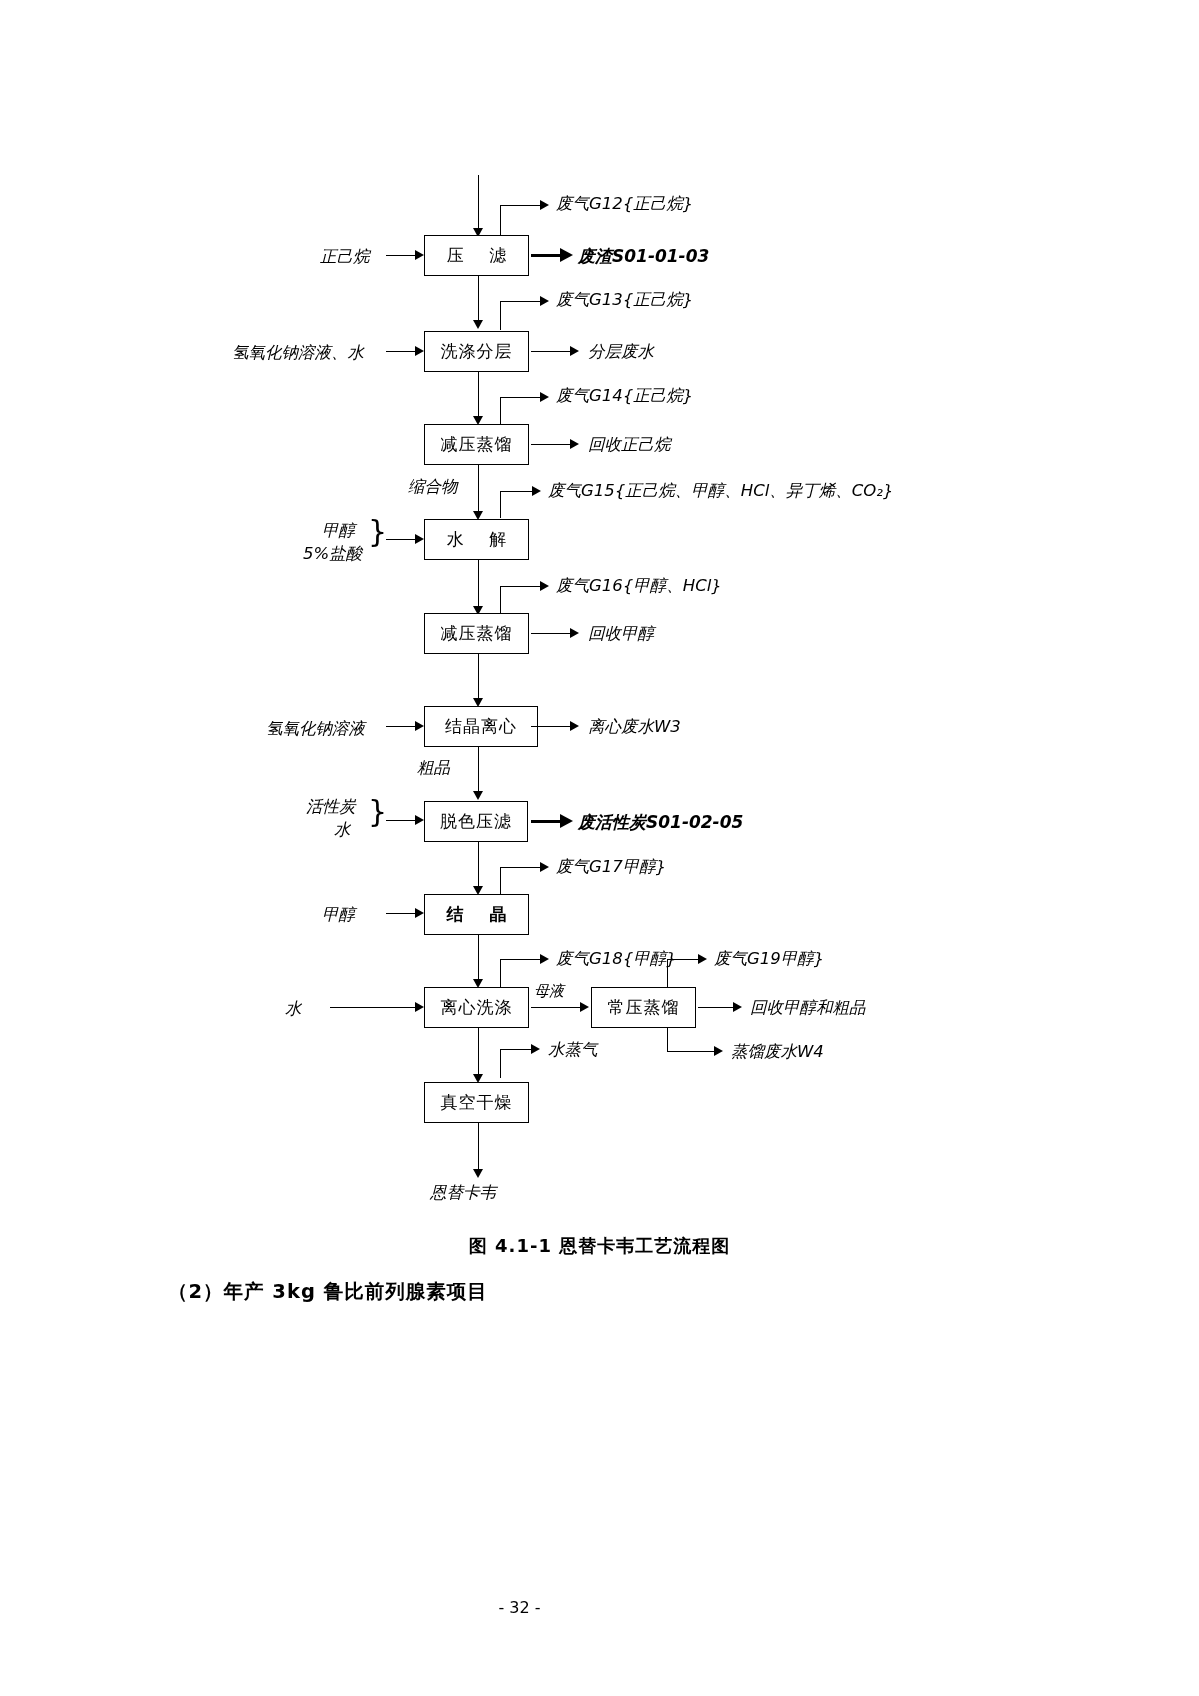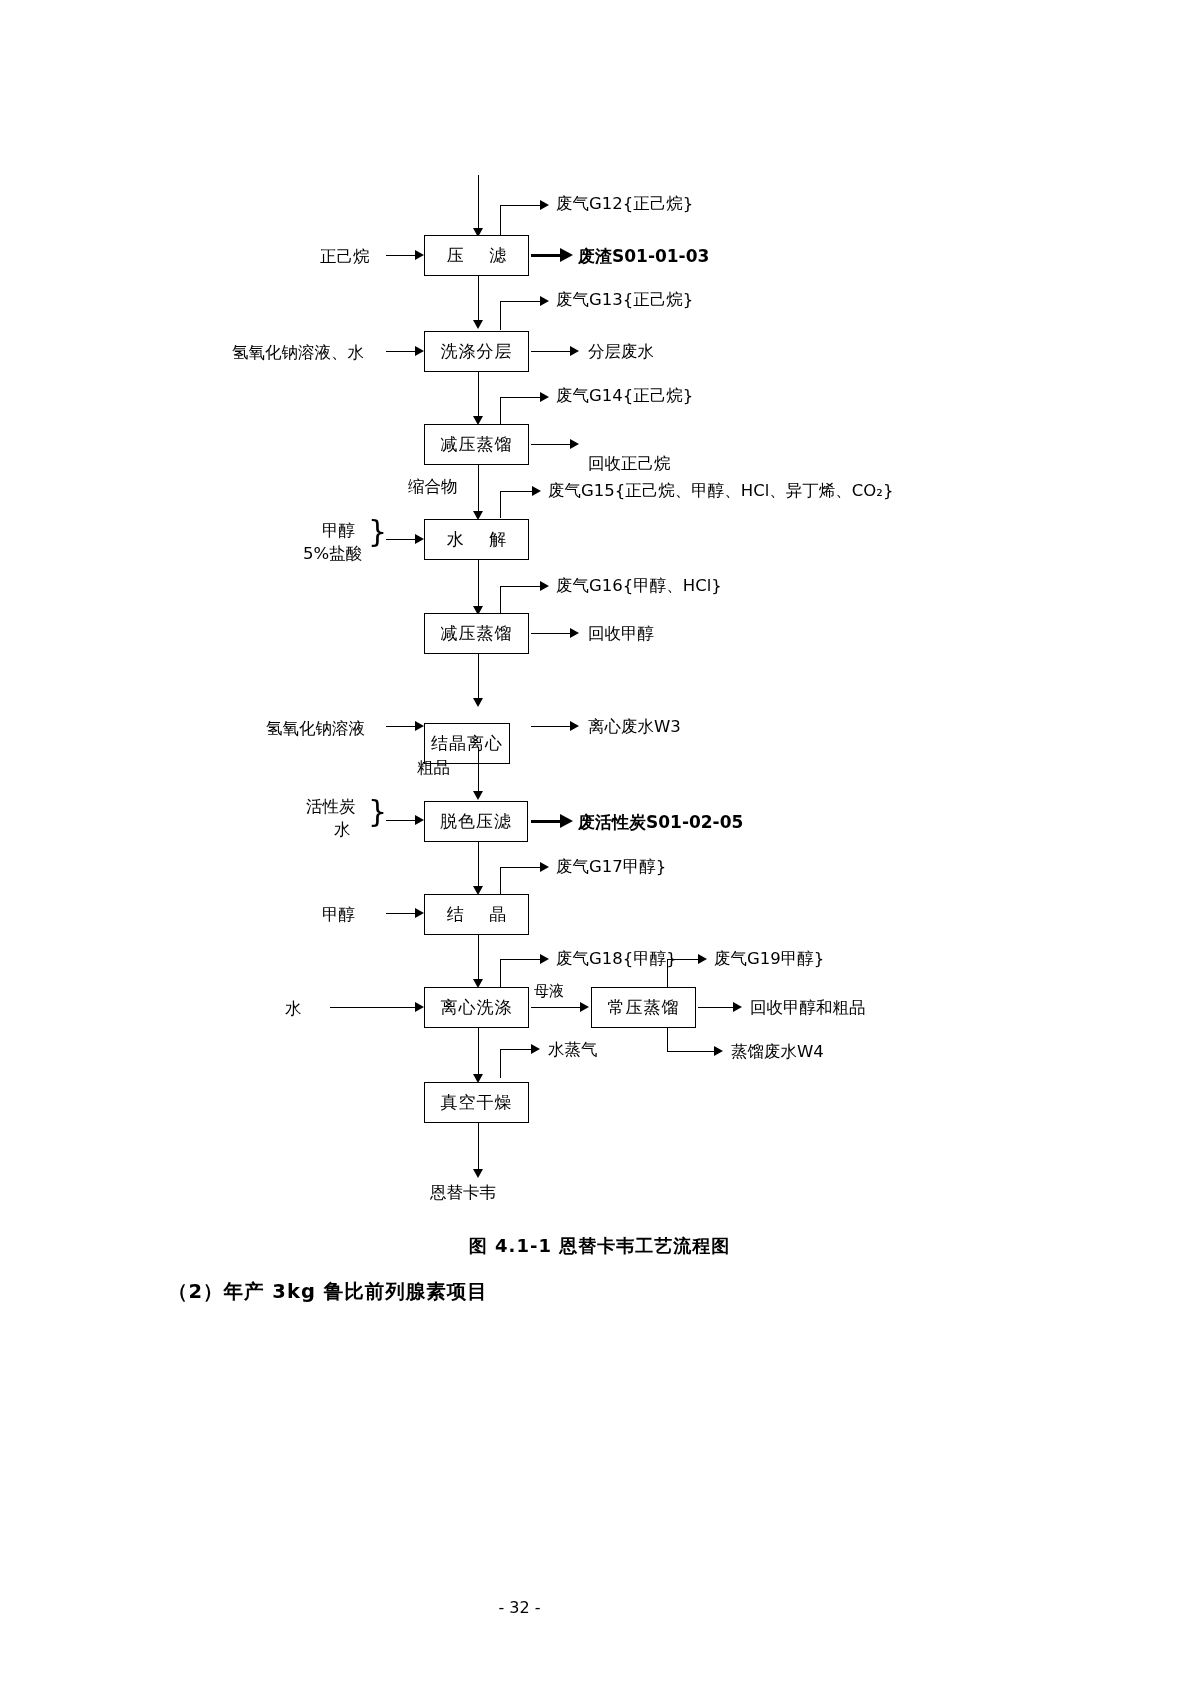--- a/index.html
+++ b/index.html
@@ -43,20 +43,21 @@
   .box.wide-space {
     letter-spacing: 10px;
     text-indent: 10px;
   }
   .lbl {
     position: absolute;
     font-size: 16.5px;
     font-family: "DejaVu Sans", sans-serif;
     white-space: nowrap;
     line-height: 1.2;
+    font-style: italic;
   }
   .lbl.bold {
     font-weight: bold;
     font-size: 17px;
   }
   .lbl.small {
     font-size: 15px;
   }
   .vline {
     position: absolute;
@@ -168,21 +169,21 @@
 
     <div class="vline" style="left:500px; top:398px; height:28px;"></div>
     <div class="hline" style="left:500px; top:397px; width:42px;"></div>
     <div class="arrow-right" style="left:540px; top:392px;"></div>
     <div class="lbl" style="left:556px; top:386px;">废气G14{正己烷}</div>
 
     <div class="box" style="left:424px; top:424px; width:105px; height:41px;">减压蒸馏</div>
 
     <div class="hline" style="left:531px; top:444px; width:42px;"></div>
     <div class="arrow-right" style="left:570px; top:439px;"></div>
-    <div class="lbl" style="left:588px; top:435px;margin-top:19px;">回收正己烷</div>
+    <div class="lbl" style="left:588px; top:435px;">回收正己烷</div>
 
     <div class="vline" style="left:478px; top:465px; height:52px;"></div>
     <div class="arrow-down" style="left:473px; top:511px;"></div>
     <div class="lbl" style="left:408px; top:477px;">缩合物</div>
 
     <div class="vline" style="left:500px; top:492px; height:26px;"></div>
     <div class="hline" style="left:500px; top:491px; width:34px;"></div>
     <div class="arrow-right" style="left:532px; top:486px;"></div>
     <div class="lbl" style="left:548px; top:481px;">废气G15{正己烷、甲醇、HCl、异丁烯、CO₂}</div>
 
@@ -204,21 +205,21 @@
 
     <div class="box" style="left:424px; top:613px; width:105px; height:41px;">减压蒸馏</div>
 
     <div class="hline" style="left:531px; top:633px; width:42px;"></div>
     <div class="arrow-right" style="left:570px; top:628px;"></div>
     <div class="lbl" style="left:588px; top:624px;">回收甲醇</div>
 
     <div class="vline" style="left:478px; top:654px; height:50px;"></div>
     <div class="arrow-down" style="left:473px; top:698px;"></div>
 
-    <div class="box" style="left:424px; top:723px; width:86px; height:41px;">结晶离心</div>
+    <div class="box" style="left:424px; top:706px; width:114px; height:41px;">结晶离心</div>
 
     <div class="lbl" style="left:266px; top:719px;">氢氧化钠溶液</div>
     <div class="hline" style="left:386px; top:726px; width:32px;"></div>
     <div class="arrow-right" style="left:415px; top:721px;"></div>
 
     <div class="hline" style="left:531px; top:726px; width:42px;"></div>
     <div class="arrow-right" style="left:570px; top:721px;"></div>
     <div class="lbl" style="left:588px; top:717px;">离心废水W3</div>
 
     <div class="vline" style="left:478px; top:747px; height:50px;"></div>
@@ -238,21 +239,21 @@
     <div class="lbl bold" style="left:578px; top:812px;">废活性炭S01-02-05</div>
 
     <div class="vline" style="left:478px; top:842px; height:50px;"></div>
     <div class="arrow-down" style="left:473px; top:886px;"></div>
 
     <div class="vline" style="left:500px; top:868px; height:26px;"></div>
     <div class="hline" style="left:500px; top:867px; width:42px;"></div>
     <div class="arrow-right" style="left:540px; top:862px;"></div>
     <div class="lbl" style="left:556px; top:857px;">废气G17甲醇}</div>
 
-    <div class="box wide-space" style="left:424px; top:894px; width:105px; height:41px;">结    晶</div>
+    <div class="box wide-space" style="left:424px; top:894px; width:105px; height:41px;font-weight:bold;">结    晶</div>
 
     <div class="lbl" style="left:322px; top:905px;">甲醇</div>
     <div class="hline" style="left:386px; top:913px; width:32px;"></div>
     <div class="arrow-right" style="left:415px; top:908px;"></div>
 
     <div class="vline" style="left:478px; top:935px; height:50px;"></div>
     <div class="arrow-down" style="left:473px; top:979px;"></div>
 
     <div class="vline" style="left:500px; top:960px; height:27px;"></div>
     <div class="hline" style="left:500px; top:959px; width:42px;"></div>

